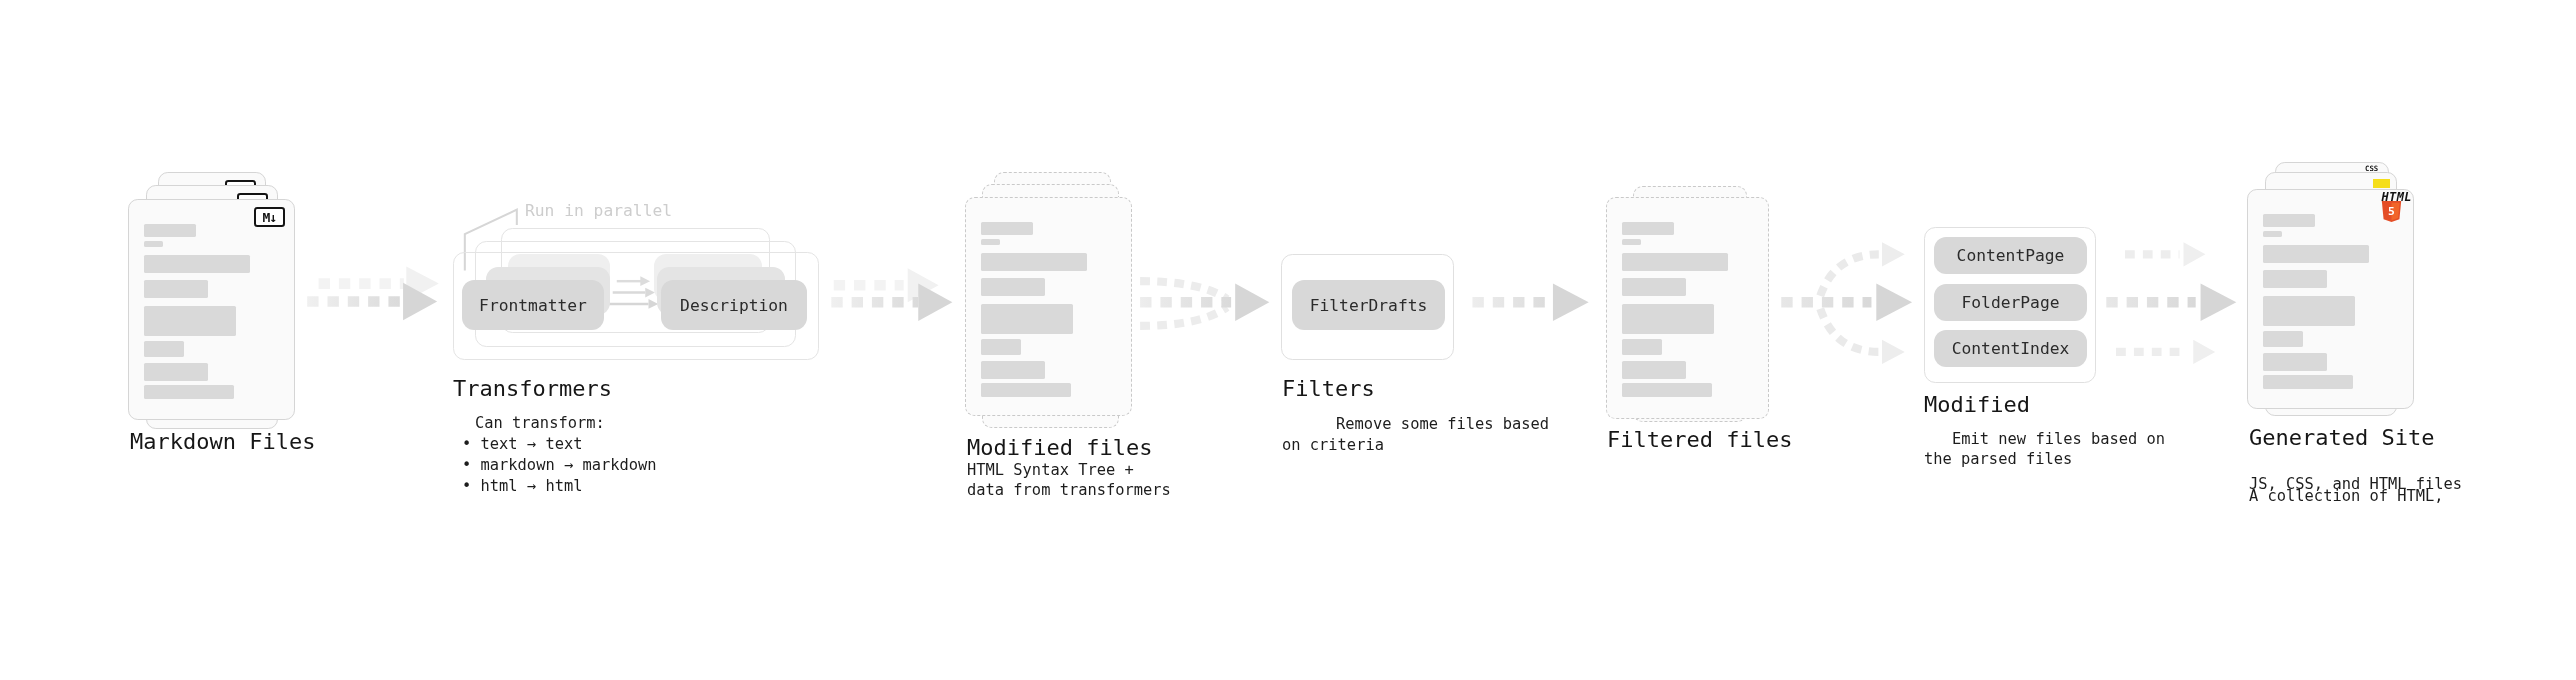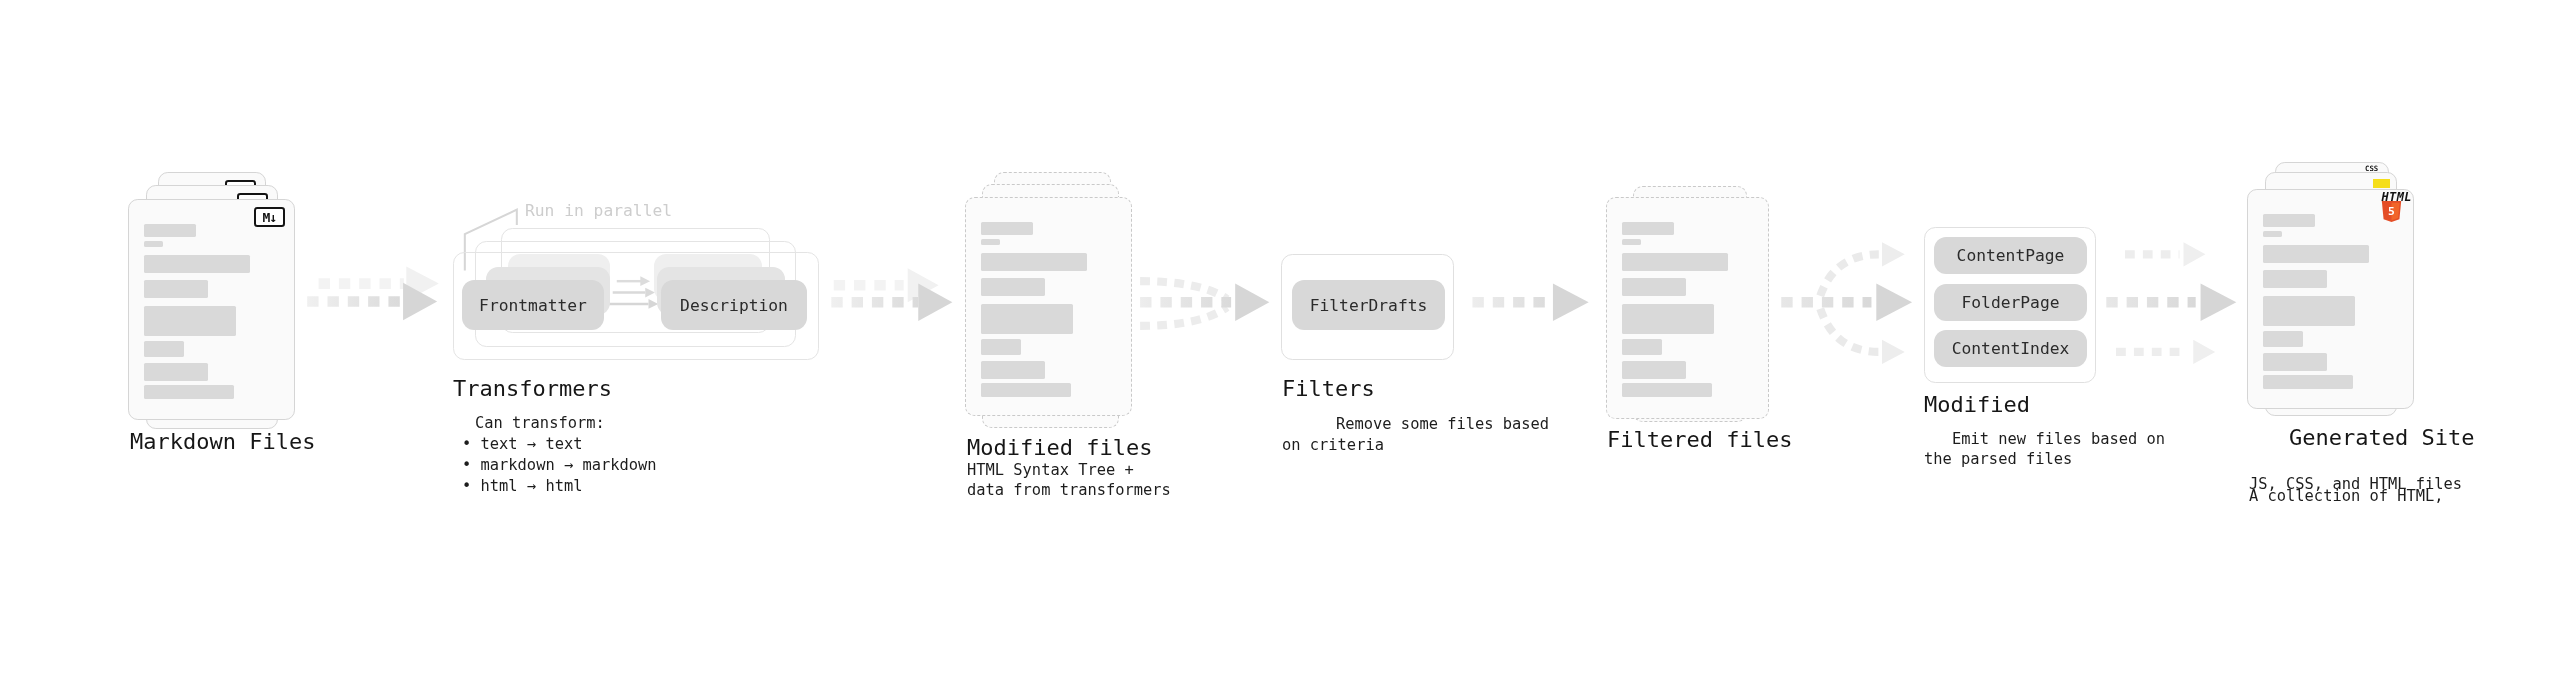--- a/index.html
+++ b/index.html
@@ -250,19 +250,19 @@
       </div>
     <div class="bar" style="left: 15.4px; top: 24.4px; width: 52px; height: 12.2px;"></div>
         <div class="bar" style="left: 15.4px; top: 41px; width: 18.7px; height: 5.7px;"></div>
         <div class="bar" style="left: 15.4px; top: 55px; width: 106px; height: 18px;"></div>
         <div class="bar" style="left: 15.4px; top: 80px; width: 64px; height: 18px;"></div>
         <div class="bar" style="left: 15.4px; top: 106px; width: 92px; height: 30px;"></div>
         <div class="bar" style="left: 15.4px; top: 141px; width: 40px; height: 16.3px;"></div>
         <div class="bar" style="left: 15.4px; top: 163px; width: 64px; height: 18px;"></div>
         <div class="bar" style="left: 15.4px; top: 185px; width: 90px; height: 14px;"></div>
       </div>
-    <div class="stage-title" style="left:2249px;top:425px;margin-left:40px;">Generated Site</div>
+    <div class="stage-title" style="left:2249px;top:425px;">Generated Site</div>
     <div class="stage-sub" style="left:2249px;top:458px;margin-top:28px;">A collection of HTML,</div>
     <div class="stage-sub" style="left:2249px;top:474px;">JS, CSS, and HTML files</div>
   </div>
 
 </div>
 
 
 </body></html>

